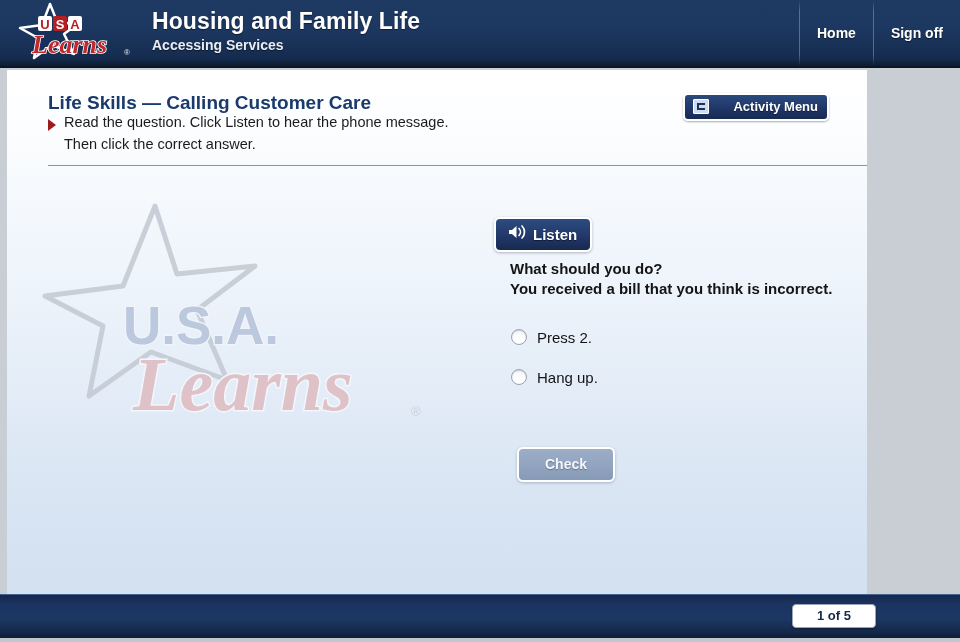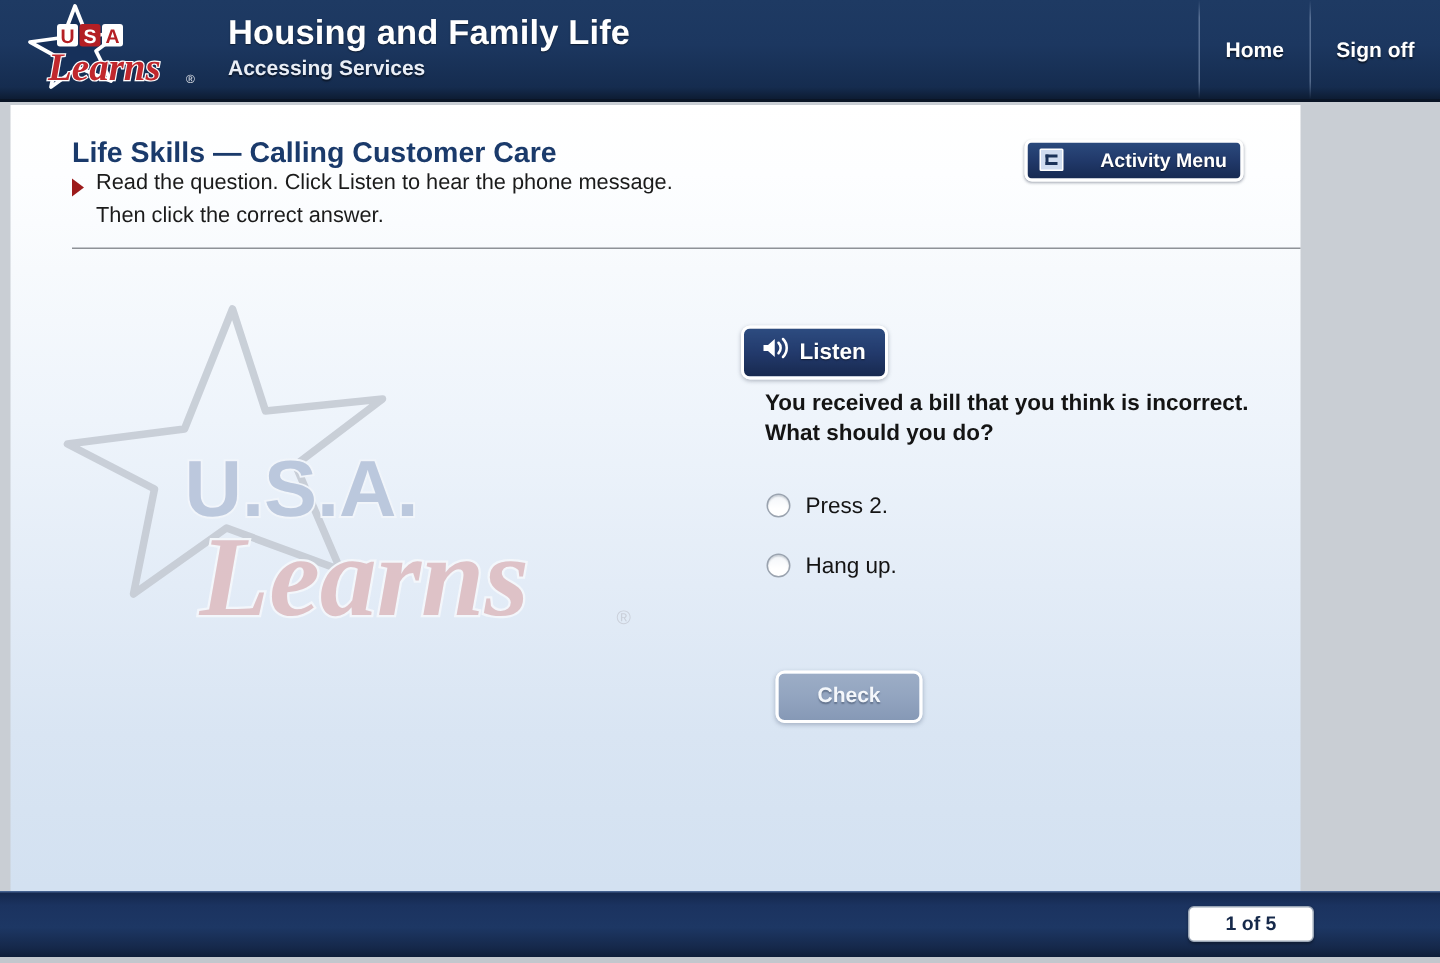--- a/index.html
+++ b/index.html
@@ -367,22 +367,22 @@
         <svg width="19" height="16" viewBox="0 0 19 16">
           <path d="M2 6 h3 L9.5 2 v12 L5 10 H2 Z" fill="#ffffff"></path>
           <path d="M12 4.5 a5 5 0 0 1 0 7" fill="none" stroke="#ffffff" stroke-width="1.7" stroke-linecap="round"></path>
           <path d="M15 2 a8.5 8.5 0 0 1 0 12" fill="none" stroke="#ffffff" stroke-width="1.7" stroke-linecap="round"></path>
         </svg>
       </span>
       <span class="listen-label">Listen</span>
     </div>
 
     <div class="question">
+      <div>What should you do?</div>
       <div>You received a bill that you think is incorrect.</div>
-      <div>What should you do?</div>
     </div>
 
     <div class="options">
       <div class="option-row">
         <span class="radio"></span>
         <span class="option-label">Press 2.</span>
       </div>
       <div class="option-row">
         <span class="radio"></span>
         <span class="option-label">Hang up.</span>

